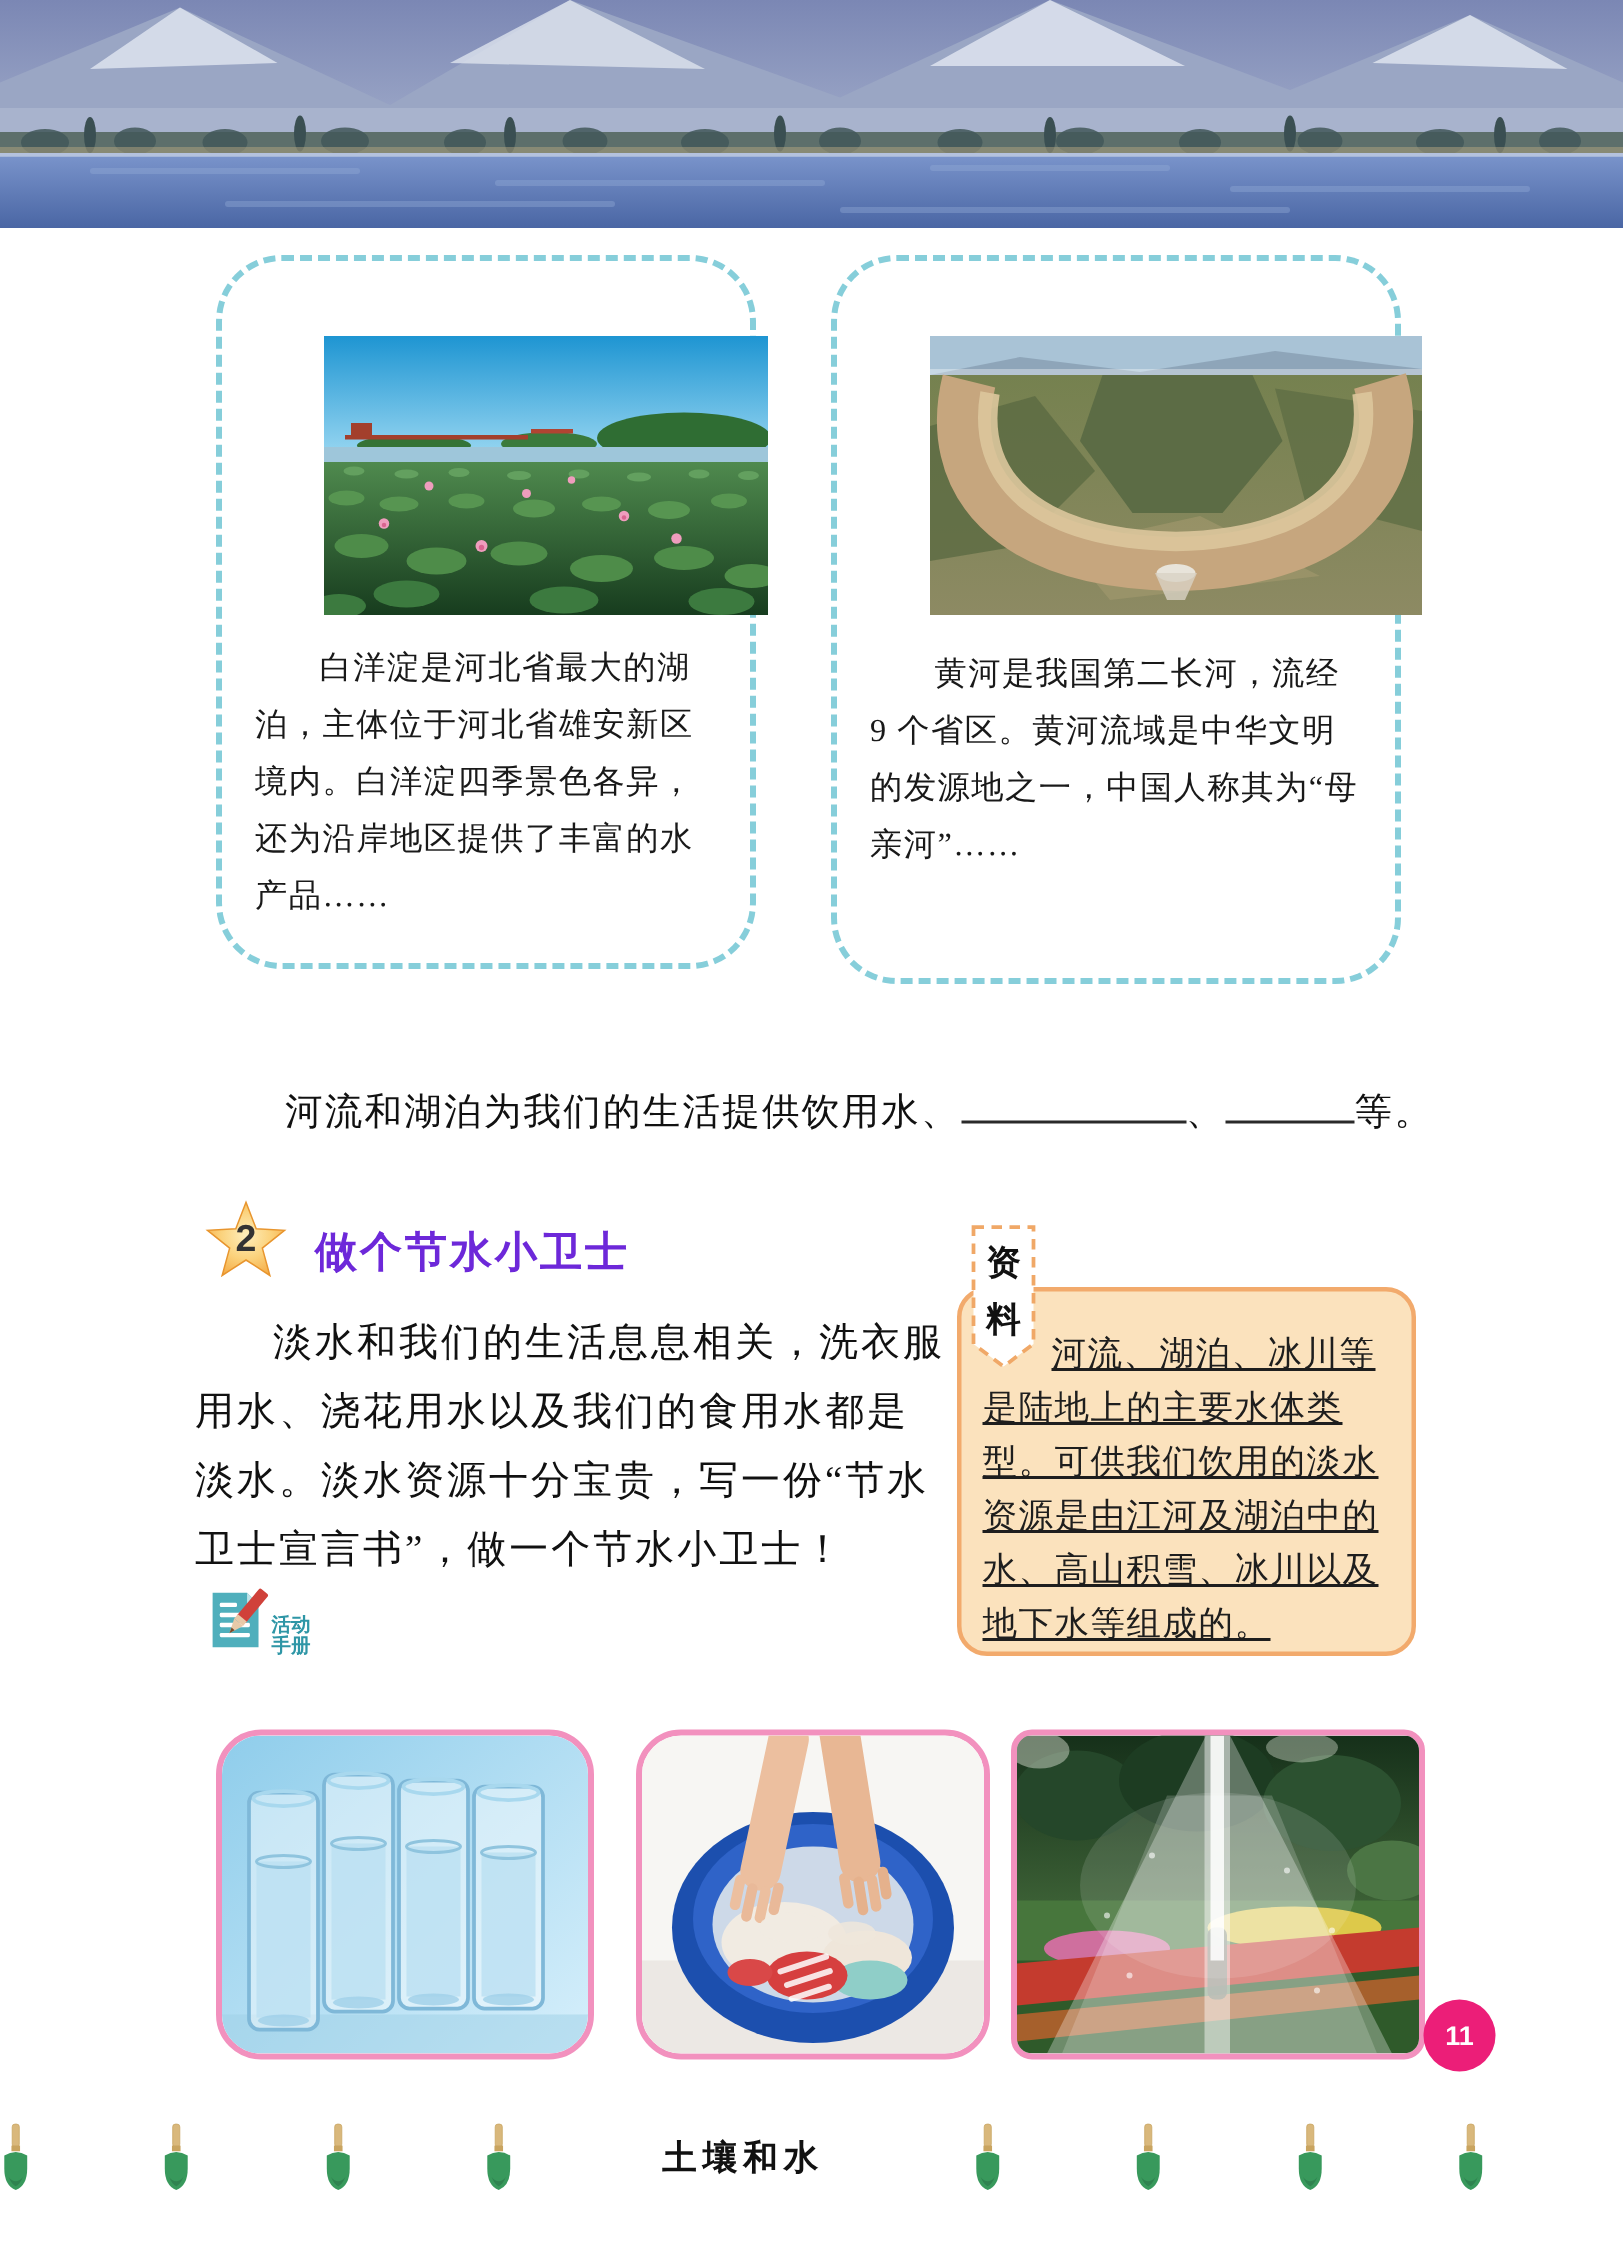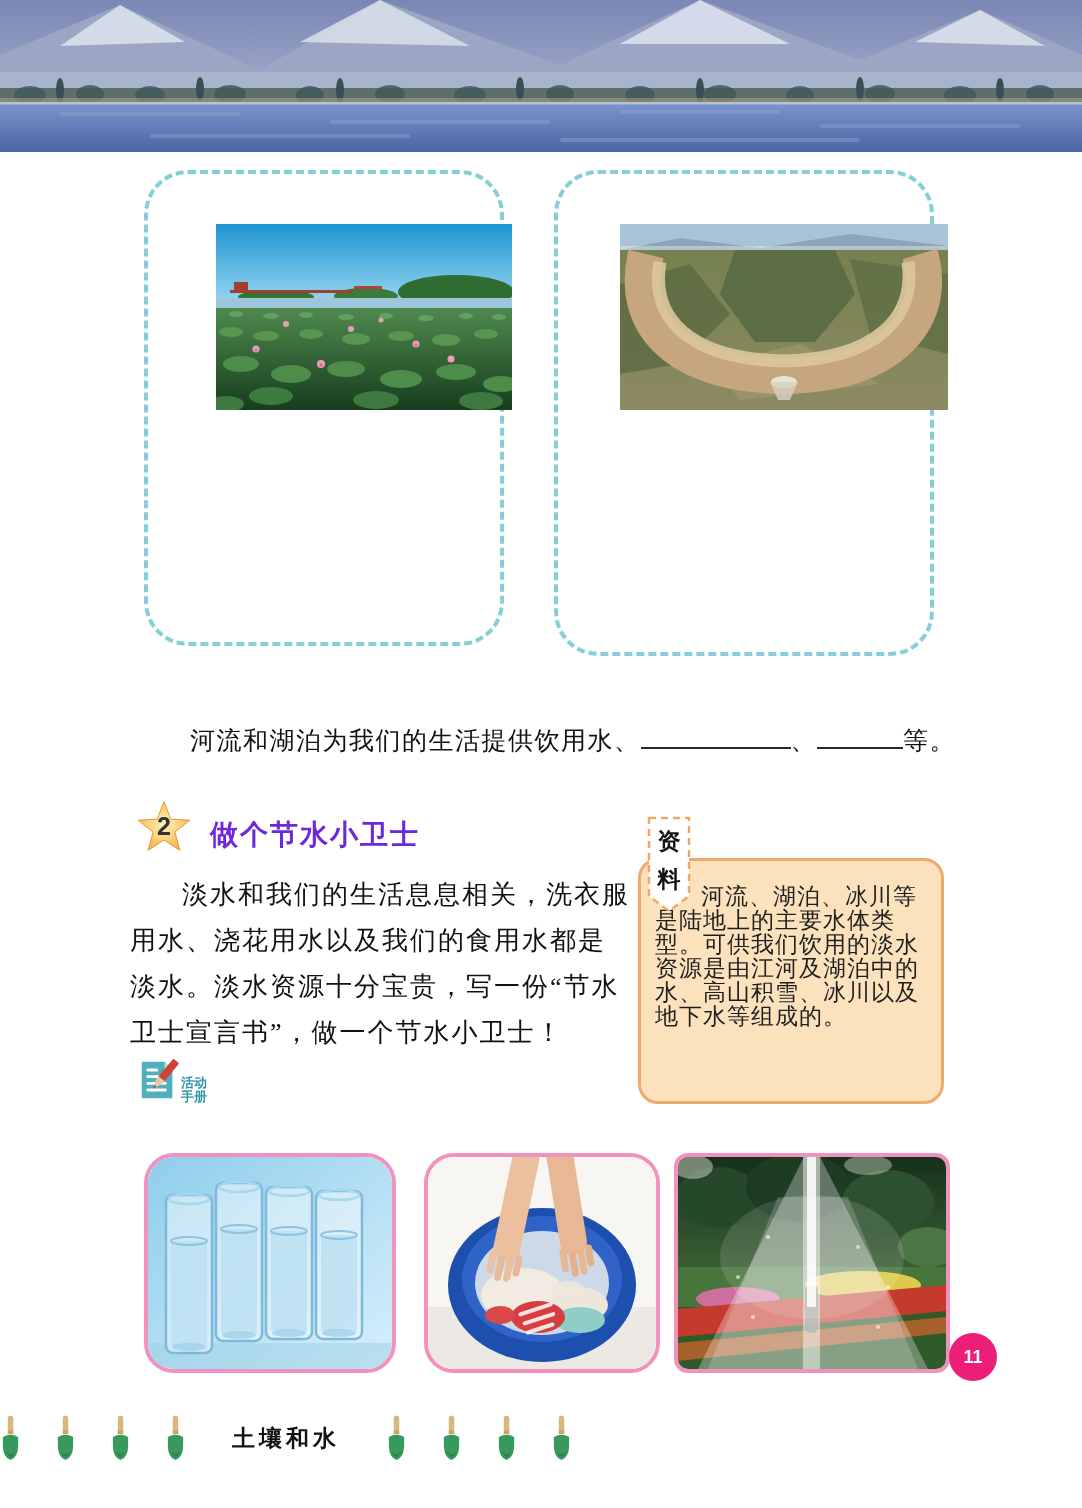--- a/index.html
+++ b/index.html
@@ -43,21 +43,21 @@
   .handbook{display:inline-flex;align-items:flex-end;margin-left:6px;vertical-align:-12px;text-indent:0;justify-content:flex-end;}
   .handbook svg{width:44px;height:48px;display:block;}
   .hb-label{display:inline-flex;flex-direction:column;margin-left:1px;
             font-family:"Liberation Sans",sans-serif;font-size:13px;line-height:14px;
             color:var(--handbook,#2E96A6);font-weight:bold;letter-spacing:0;}
 
   
   .ref-box{position:absolute;left:638px;top:858px;width:306px;height:246px;box-sizing:border-box;
            background:var(--reference-bg,#FBE2BD);border:3px solid var(--reference-border,#F2AA6C);border-radius:20px;}
   .ref-text{margin:0;padding:24px 14px 0 14px;text-indent:2em;
-            font-size:23px;line-height:24px;letter-spacing:1px;color:#1e1e1e;}
+            font-size:23px;line-height:36px;letter-spacing:1px;color:#1e1e1e;text-decoration:underline;}
   .ref-tab{position:absolute;left:5px;top:-45px;width:46px;height:98px;}
   .ref-tab svg{position:absolute;inset:0;width:100%;height:100%;}
   .ref-ch{position:absolute;left:0;right:0;text-align:center;
           font-family:"Liberation Sans",sans-serif;font-size:23px;font-weight:bold;color:#111;}
   .ref-ch1{top:10px;}
   .ref-ch2{top:48px;}
 
   
   .photo{position:absolute;top:1153px;margin:0;border:4px solid var(--photo-border,#F291BE);
          overflow:hidden;background:#fff;}
@@ -66,21 +66,21 @@
   .p2{left:424px;width:228px;height:212px;border-radius:30px;}
   .p3{left:674px;width:268px;height:212px;border-radius:14px;}
 
   
   .page-badge{position:absolute;left:949px;top:1333px;width:48px;height:48px;border-radius:50%;
               background:var(--page-badge,#EC1E78);color:#fff;display:flex;align-items:center;justify-content:center;
               font-family:"Liberation Sans",sans-serif;font-size:18px;font-weight:bold;}
 
   
   .footer{position:absolute;left:0;top:1414px;width:991px;display:flex;
-          justify-content:flex-start;align-items:center;gap:34px;}
+          justify-content:space-between;align-items:center;gap:34px;}
   .shovel{width:21px;height:48px;display:inline-block;}
   .shovel svg{display:block;width:100%;height:100%;}
   .footer-title{margin:0 12px;font-family:"Liberation Sans",sans-serif;font-size:23px;
                 font-weight:700;letter-spacing:4px;color:#111;}
 </style>
 </head>
 <body>
 
 <div class="page">
 
@@ -207,20 +207,21 @@
           <circle cx="105" cy="140" r="4"></circle>
             <circle cx="235" cy="135" r="3.5"></circle>
         </g>
         <g fill="#d9648f">
           <circle cx="105" cy="141" r="1.8"></circle>
             <circle cx="40" cy="126" r="1.5"></circle>
             <circle cx="200" cy="121" r="1.5"></circle>
         </g>
       </svg>
     </figure>
+    <p class="card-text">白洋淀是河北省最大的湖泊，主体位于河北省雄安新区境内。白洋淀四季景色各异，还为沿岸地区提供了丰富的水产品……</p>
   </section>
 
   <section class="card card2">
     <figure class="card-photo">
       <svg viewBox="0 0 328 186" preserveAspectRatio="none">
         <defs>
           <linearGradient id="yl" x1="0" y1="0" x2="0" y2="1">
             <stop offset="0" stop-color="#75814f"></stop>
               <stop offset="1" stop-color="#8d8a63"></stop>
           </linearGradient>
@@ -232,20 +233,21 @@
         <polygon points="0,60 70,40 110,90 60,140 0,150" fill="#5b6a42" opacity=".8"></polygon>
         <polygon points="230,35 328,50 328,130 250,110" fill="#5f6e45" opacity=".8"></polygon>
         <polygon points="90,140 180,120 260,160 120,176" fill="#a39a6e" opacity=".6"></polygon>
         <polygon points="115,26 215,26 235,70 195,118 135,118 100,70" fill="#5c6c45"></polygon>
         <path d="M26,30 C10,95 50,150 164,152 C278,150 318,90 300,30" fill="none" stroke="#c6a67e" stroke-width="36"></path>
         <path d="M40,38 C30,95 70,135 164,137 C258,135 296,92 288,38" fill="none" stroke="#dbc69c" stroke-width="13" opacity=".9"></path>
         <ellipse cx="164" cy="158" rx="13" ry="6" fill="#e8e4da"></ellipse>
         <polygon points="150,158 178,158 170,176 158,176" fill="#d8d2c4" opacity=".8"></polygon>
       </svg>
     </figure>
+    <p class="card-text">黄河是我国第二长河，流经 9 个省区。黄河流域是中华文明的发源地之一，中国人称其为“母亲河”……</p>
   </section>
 
   <div class="fill-line line2">
     <span>河流和湖泊为我们的生活提供饮用水、</span><span class="blank blank-s1"></span><span>、</span><span class="blank blank-s2"></span><span>等。</span>
   </div>
 
   <div class="star-wrap">
     <svg viewBox="0 0 56 56">
       <defs>
         <radialGradient id="starG" cx=".5" cy=".45" r=".65">

